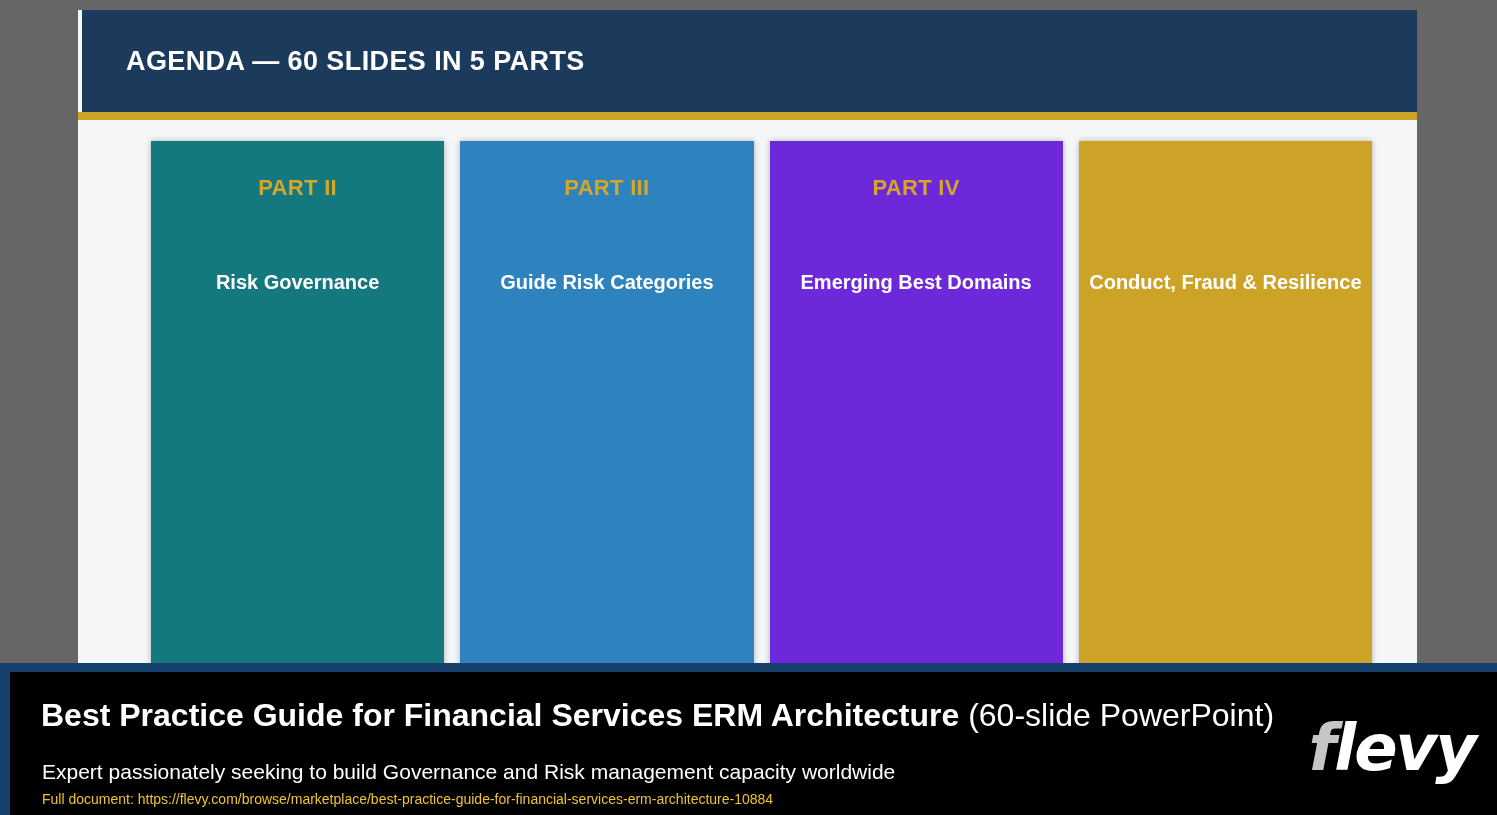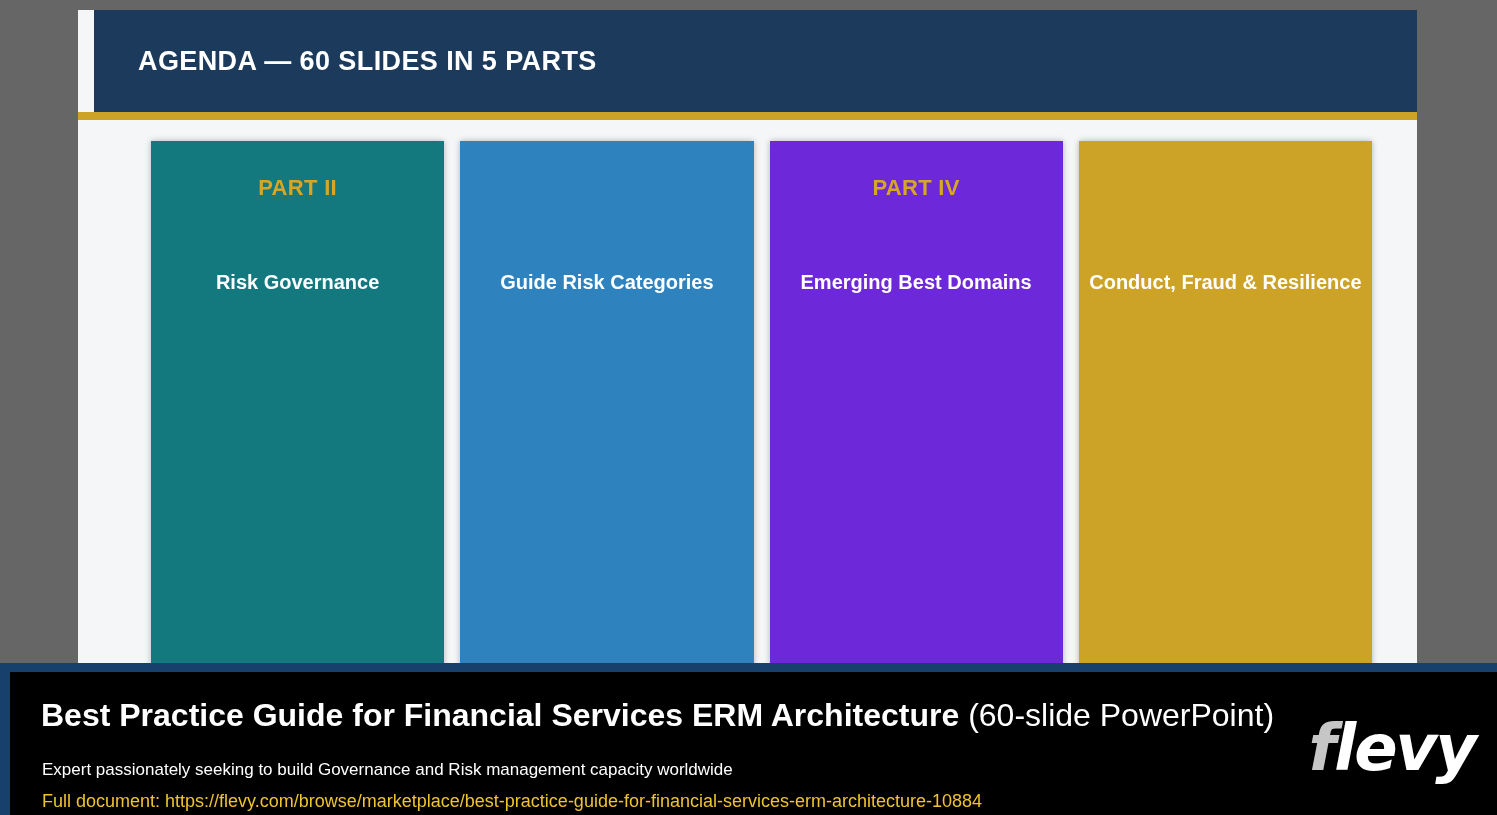--- a/index.html
+++ b/index.html
@@ -23,21 +23,21 @@
     top: 10px;
     width: 1339px;
     height: 735px;
     background: #f5f6f8;
     overflow: hidden;
   }
 
   
   #slide-header {
     position: absolute;
-    left: 16px;
+    left: 4px;
     top: 0;
     width: 100%;
     height: 102px;
     background: #1b3a5c;
   }
   #slide-title {
     position: absolute;
     left: 44px;
     top: 36px;
     font-size: 27px;
@@ -128,29 +128,29 @@
   #footer-title .main {
     font-weight: bold;
   }
   #footer-title .sub {
     font-weight: normal;
   }
   #footer-subtitle {
     position: absolute;
     left: 32px;
     top: 88px;
-    font-size: 17px;
+    font-size: 21px;
     color: #ffffff;
     white-space: nowrap;
   }
   #footer-url {
     position: absolute;
     left: 32px;
     top: 119px;
-    font-size: 18px;
+    font-size: 14px;
     color: #f0c330;
     white-space: nowrap;
   }
   #flevy-logo {
     position: absolute;
     right: 22px;
     top: 38px;
     font-size: 64px;
     font-weight: bold;
     font-style: italic;
@@ -173,20 +173,21 @@
 
   <div id="cards-row">
 
 
     <div class="part-card" style="background:#14797f;margin-left:31px;">
       <div class="part-label">PART II</div>
       <div class="part-title">Risk Governance</div>
     </div>
 
     <div class="part-card" style="background:#2e82be;">
+      <div class="part-label">PART III</div>
       <div class="part-title">Guide Risk Categories</div>
     </div>
 
     <div class="part-card" style="background:#6d28d9;">
       <div class="part-label">PART IV</div>
       <div class="part-title">Emerging Best Domains</div>
     </div>
 
     <div class="part-card" style="background:#cca327;">
       <div class="part-label"></div>

